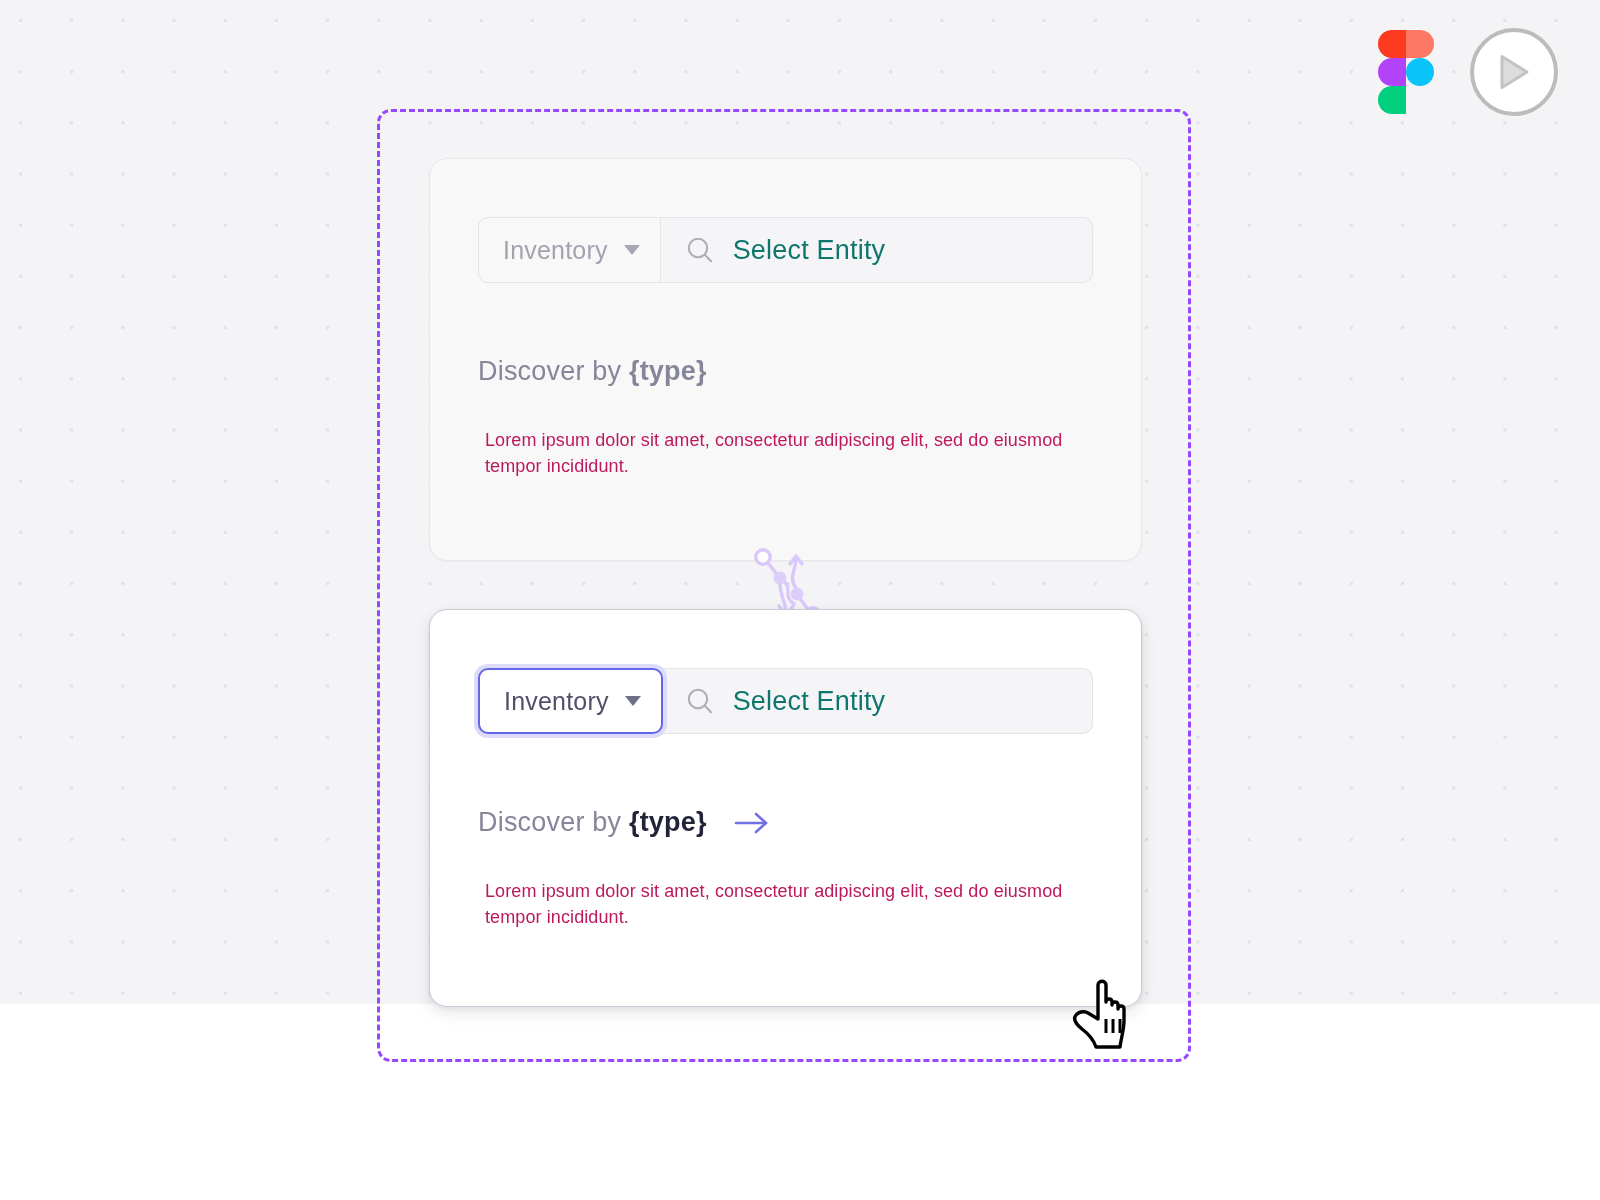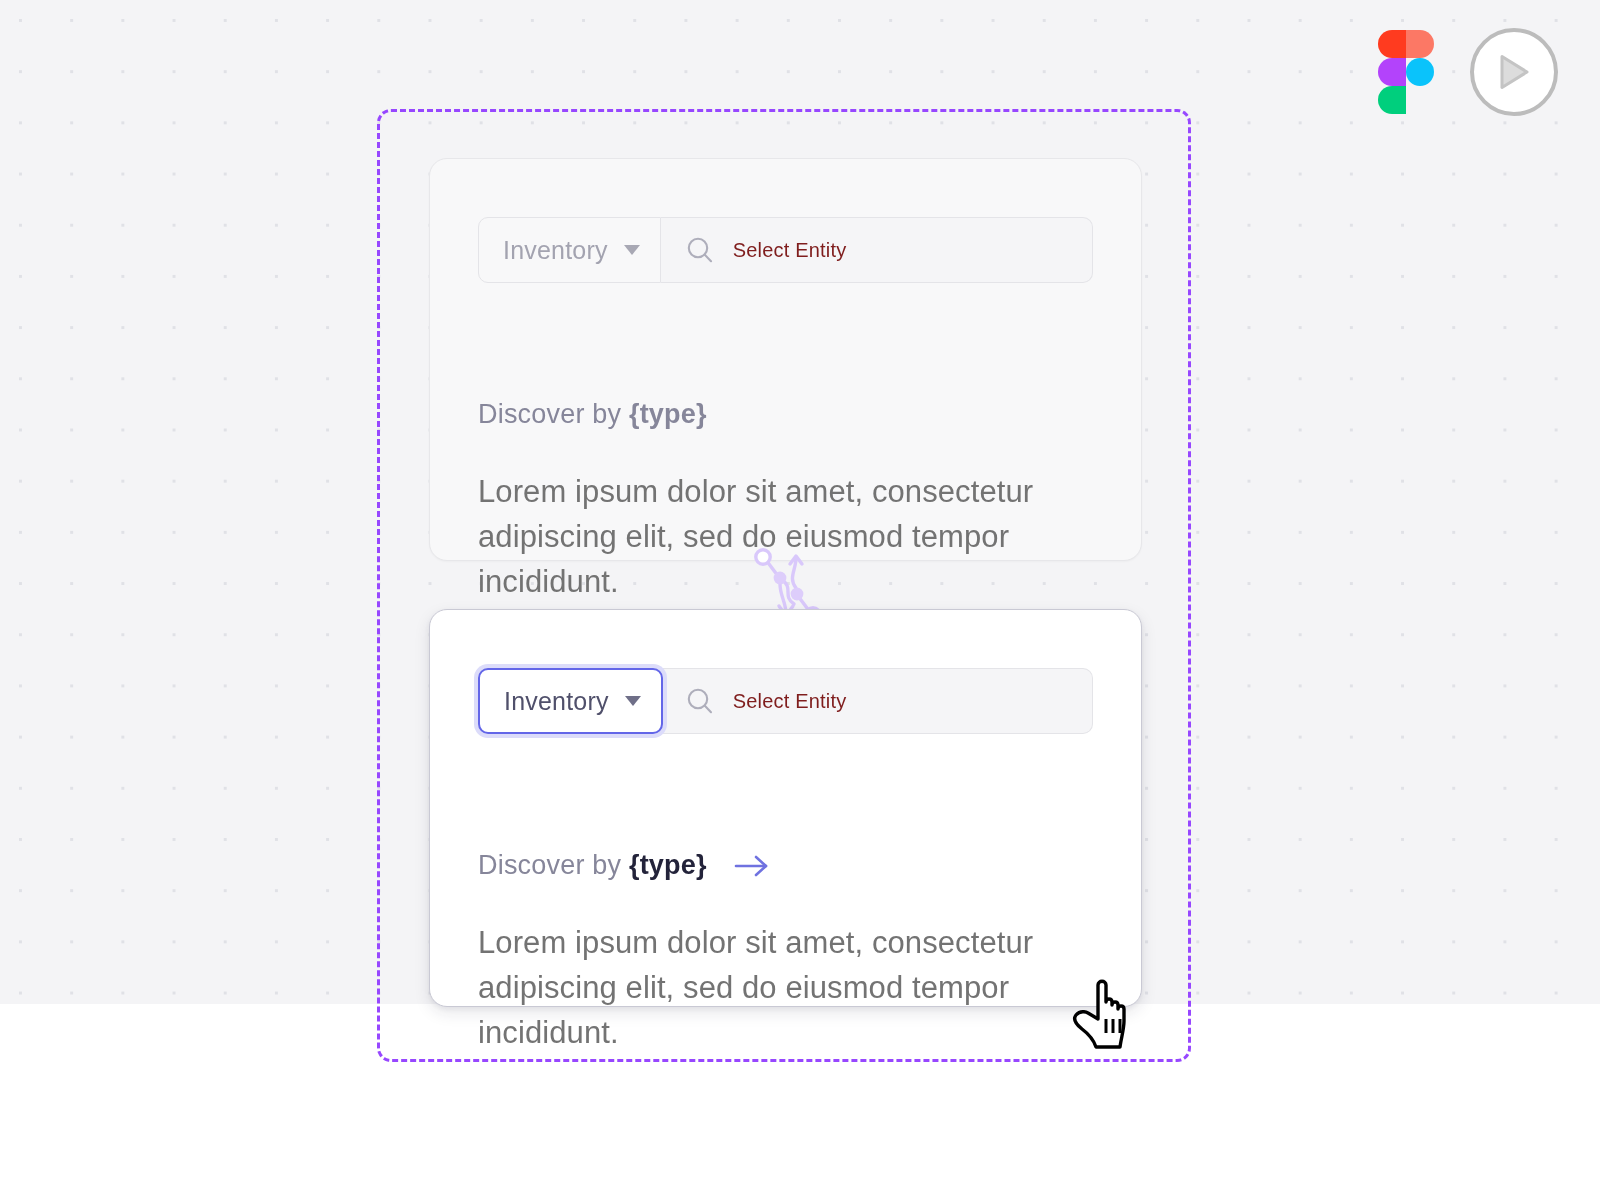--- a/index.html
+++ b/index.html
@@ -161,50 +161,51 @@
     background: #f5f5f7;
     border: 1.5px solid #e4e4e8;
     border-left: none;
     border-radius: 0 10px 10px 0;
   }
   .card-active .search-field { margin-left: -2px; }
 
   .search-icon { flex: none; display: block; }
 
   .search-placeholder {
-    font-size: 20px;
-    color: #7f1d1d;
+    font-size: 27px;
+    color: #0f766e;
     letter-spacing: 0.2px;
   }
 
   
   .heading {
     display: flex;
     gap: 26px;
-    margin-top: 116px;
+    margin-top: 73px;
   }
   .heading-text {
     font-size: 27px;
     color: #86869a;
     letter-spacing: 0.2px;
     white-space: nowrap;
   }
   .heading-text b { font-weight: 700; }
   .card-muted .heading-text b  { color: #86869a; }
   .card-active .heading-text b { color: #23233a; }
 
   .arrow-link { display: flex; align-items: center; flex: none; }
 
   .body-text {
     margin-top: 40px;
-    font-size: 31px;
+    font-size: 18px;
     line-height: 1.45;
-    color: #737373;
+    color: #be185d;
     max-width: 600px;
     letter-spacing: 0.1px;
+    margin-left: 7px;
   }
 
   
   .connector {
     position: absolute;
     left: 752px;
     top: 548px;
     width: 72px;
     height: 76px;
     pointer-events: none;

